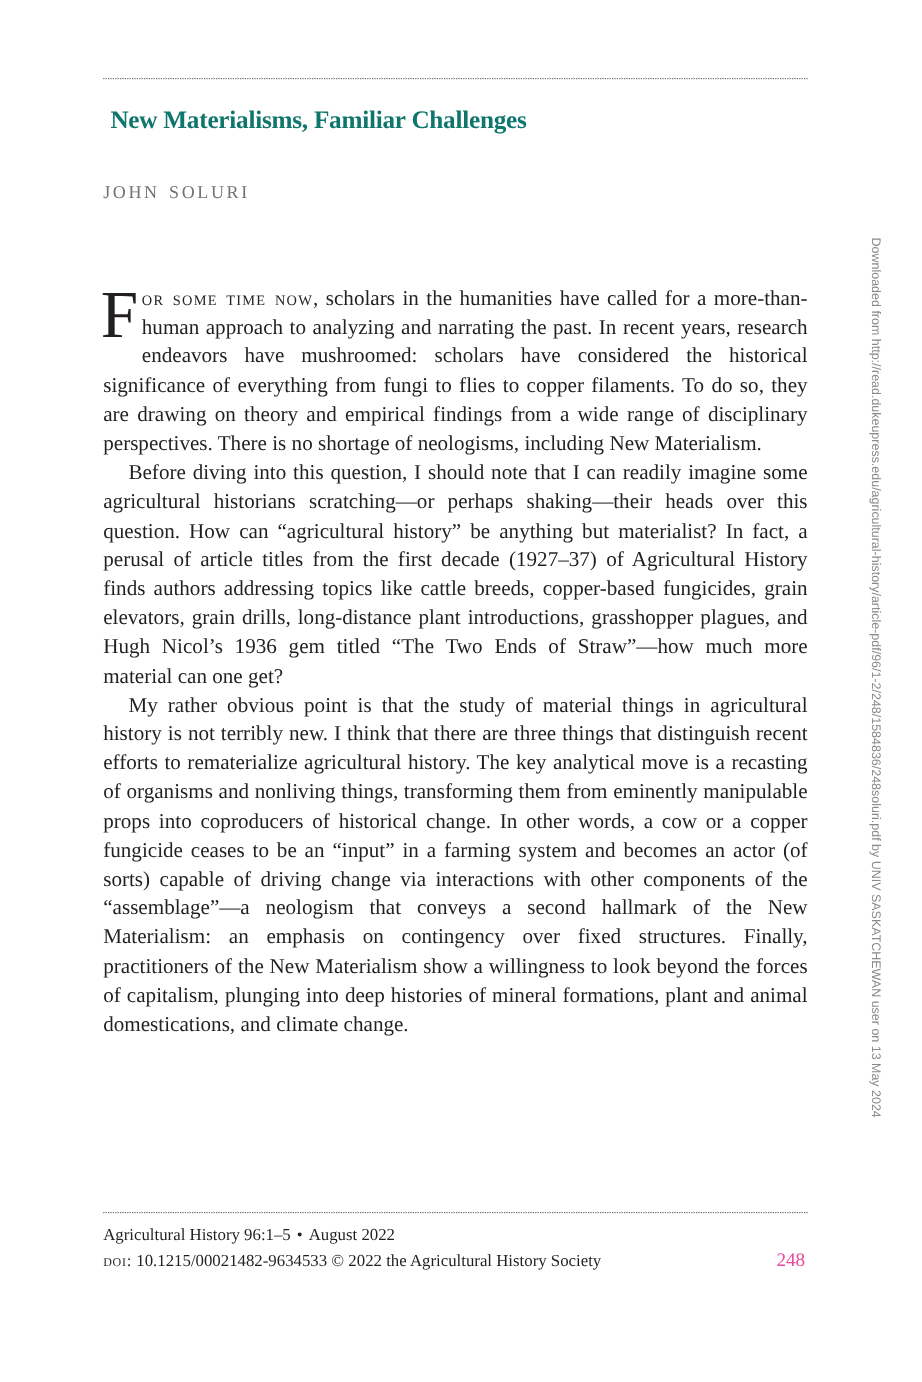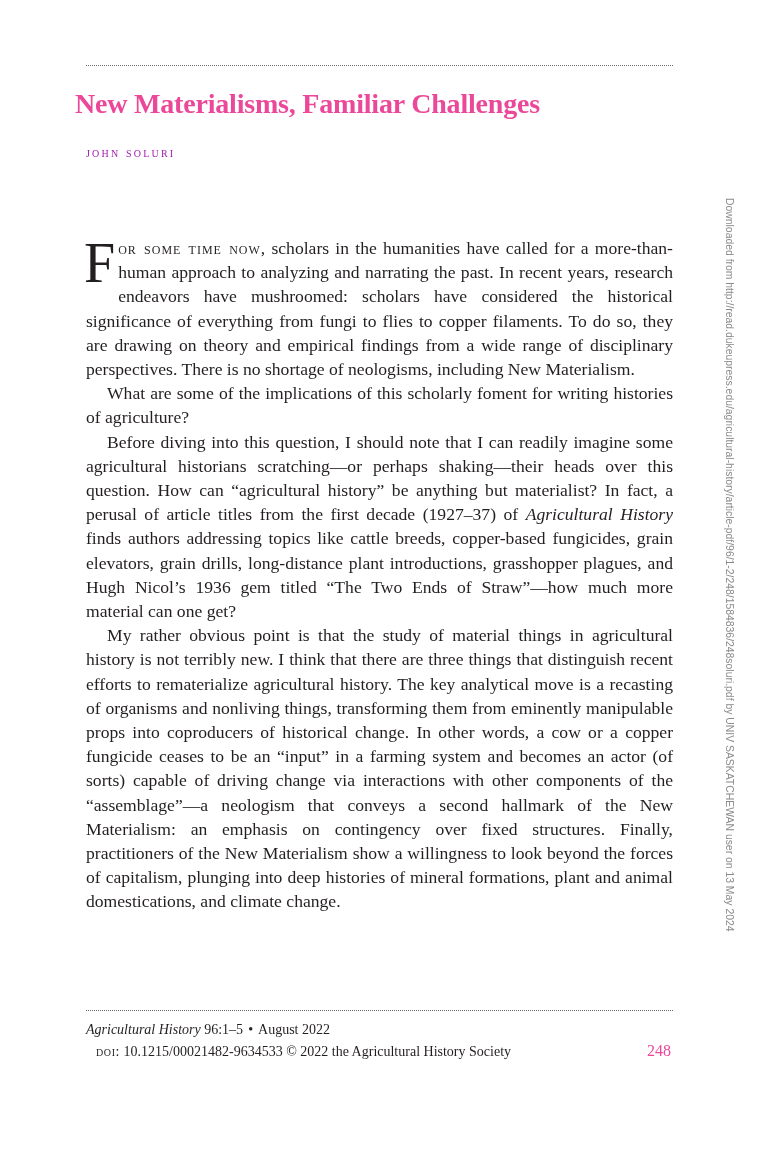--- a/index.html
+++ b/index.html
@@ -20,40 +20,40 @@
     left: 86px;
     width: 587px;
     height: 0;
     border-top: 1px dotted #6b6b6b;
   }
   .rule.top { top: 65px; }
   .rule.bottom { top: 1010px; }
 
   .title {
     position: absolute;
-    left: 75px;
+    left: 92px;
     top: 88px;
     margin: 0;
-    font-size: 28px;
+    font-size: 21px;
     font-weight: bold;
     letter-spacing: -0.2px;
-    color: #ec4899;
+    color: #0f766e;
     white-space: nowrap;
   }
   .author {
     position: absolute;
     left: 86px;
     top: 145px;
     margin: 0;
-    font-size: 14px;
+    font-size: 22px;
     font-variant: small-caps;
     text-transform: lowercase;
     letter-spacing: 2.2px;
     font-weight: normal;
-    color: #a21caf;
+    color: #737373;
     white-space: nowrap;
   }
 
   .body-text {
     position: absolute;
     left: 86px;
     top: 236px;
     width: 587px;
     font-size: 17.6px;
     line-height: 24.2px;
@@ -76,40 +76,39 @@
     margin: 5px 3px 0 -2px;
     padding: 0;
     color: #231f20;
   }
   .lead-in {
     font-variant: small-caps;
     text-transform: lowercase;
     letter-spacing: 1px;
     margin-top: 36px;
   }
-  .italic { font-style: italic; }
+  .italic { }
 
   .footer-journal {
     position: absolute;
     left: 86px;
     top: 1021px;
     font-size: 14px;
     line-height: 18px;
     color: #231f20;
     white-space: nowrap;
   }
   .footer-doi {
     position: absolute;
     left: 86px;
     top: 1043px;
     font-size: 14px;
     line-height: 18px;
     color: #231f20;
     white-space: nowrap;
-    margin-left: 10px;
   }
   .footer-doi .smallcaps {
     font-variant: small-caps;
     text-transform: lowercase;
     letter-spacing: 0.6px;
   }
   .page-number {
     position: absolute;
     right: 97px;
     top: 1042px;
@@ -146,21 +145,20 @@
 </head>
 <body>
 
 <div class="rule top"></div>
 
 <h1 class="title">New Materialisms, Familiar Challenges</h1>
 <h2 class="author">John Soluri</h2>
 
 <div class="body-text">
   <p class="first"><span class="dropcap">F</span><span class="lead-in">or some time now</span><span>, scholars in the humanities have called for a more-than-human approach to analyzing and narrating the past. In recent years, research endeavors have mushroomed: scholars have considered the historical significance of everything from fungi to flies to copper filaments. To do so, they are drawing on theory and empirical findings from a wide range of disciplinary perspectives. There is no shortage of neologisms, includ­ing New Materialism.</span></p>
-  <p>What are some of the implications of this scholarly foment for writing histories of agriculture?</p>
   <p><span>Before diving into this question, I should note that I can readily imagine some agricultural historians scratching—or perhaps shaking—their heads over this question. How can “agricultural history” be anything but materialist? In fact, a perusal of article titles from the first decade (1927–37) of </span><span class="italic">Agricul­tural History</span><span> finds authors addressing topics like cattle breeds, copper-based fungicides, grain elevators, grain drills, long-distance plant introductions, grasshopper plagues, and Hugh Nicol’s 1936 gem titled “The Two Ends of Straw”—how much more material can one get?</span></p>
   <p>My rather obvious point is that the study of material things in agricultural history is not terribly new. I think that there are three things that distinguish recent efforts to rematerialize agricultural history. The key analytical move is a recasting of organisms and nonliving things, transforming them from eminently manipulable props into coproducers of historical change. In other words, a cow or a copper fungicide ceases to be an “input” in a farming system and becomes an actor (of sorts) capable of driving change via interactions with other components of the “assemblage”—a neologism that conveys a second hallmark of the New Materialism: an emphasis on contingency over fixed structures. Finally, practitioners of the New Materialism show a will­ingness to look beyond the forces of capitalism, plunging into deep histories of mineral formations, plant and animal domestications, and climate change.</p>
 </div>
 
 <div class="rule bottom"></div>
 
 <div class="footer-journal">
   <span class="italic">Agricultural History</span>
   <span>96:1–5</span><span class="sep-dot">•</span><span>August 2022</span>
 </div>

